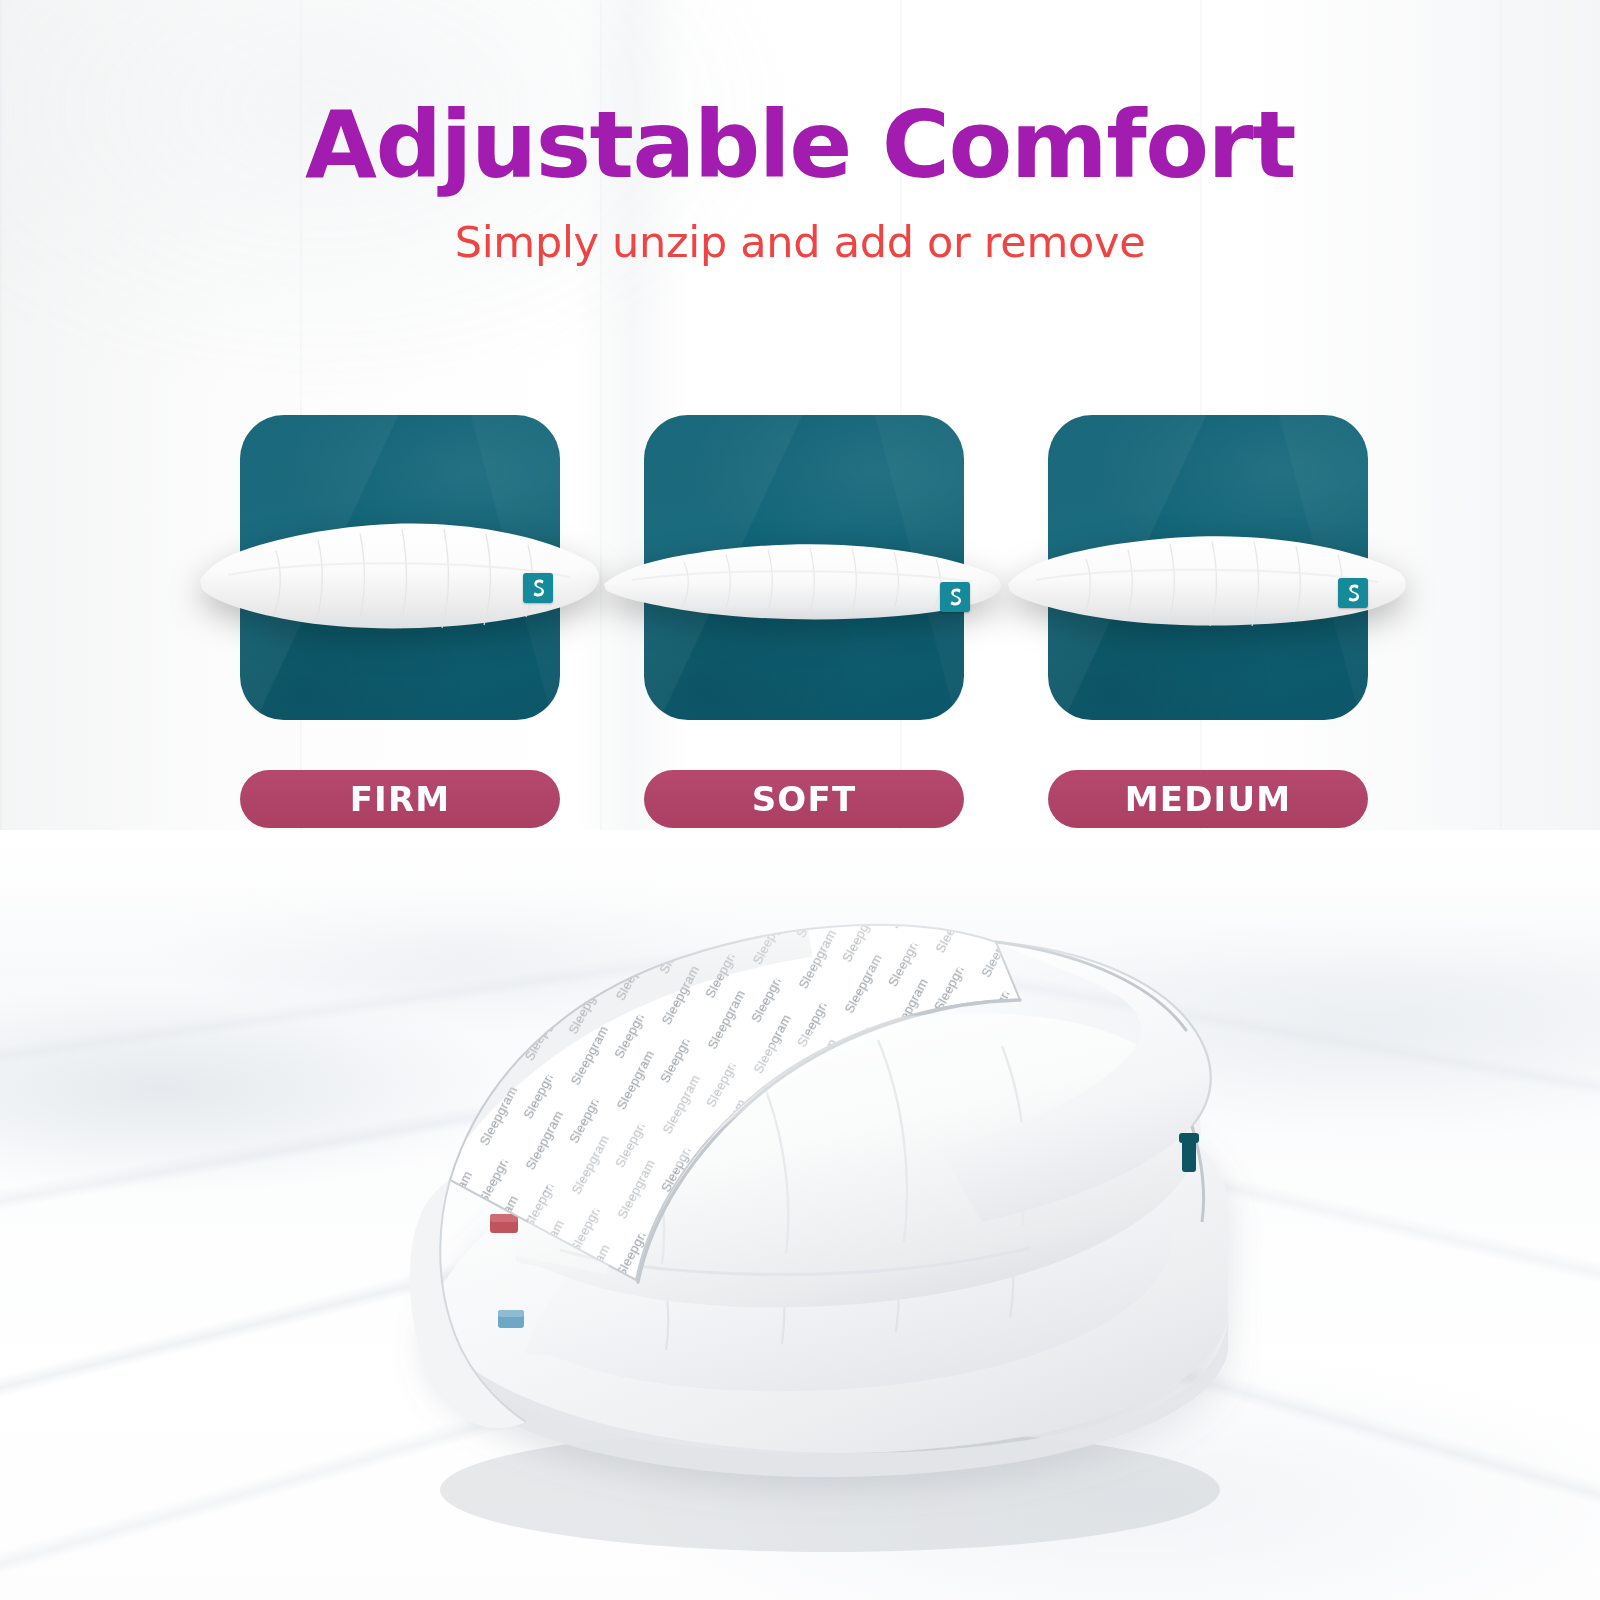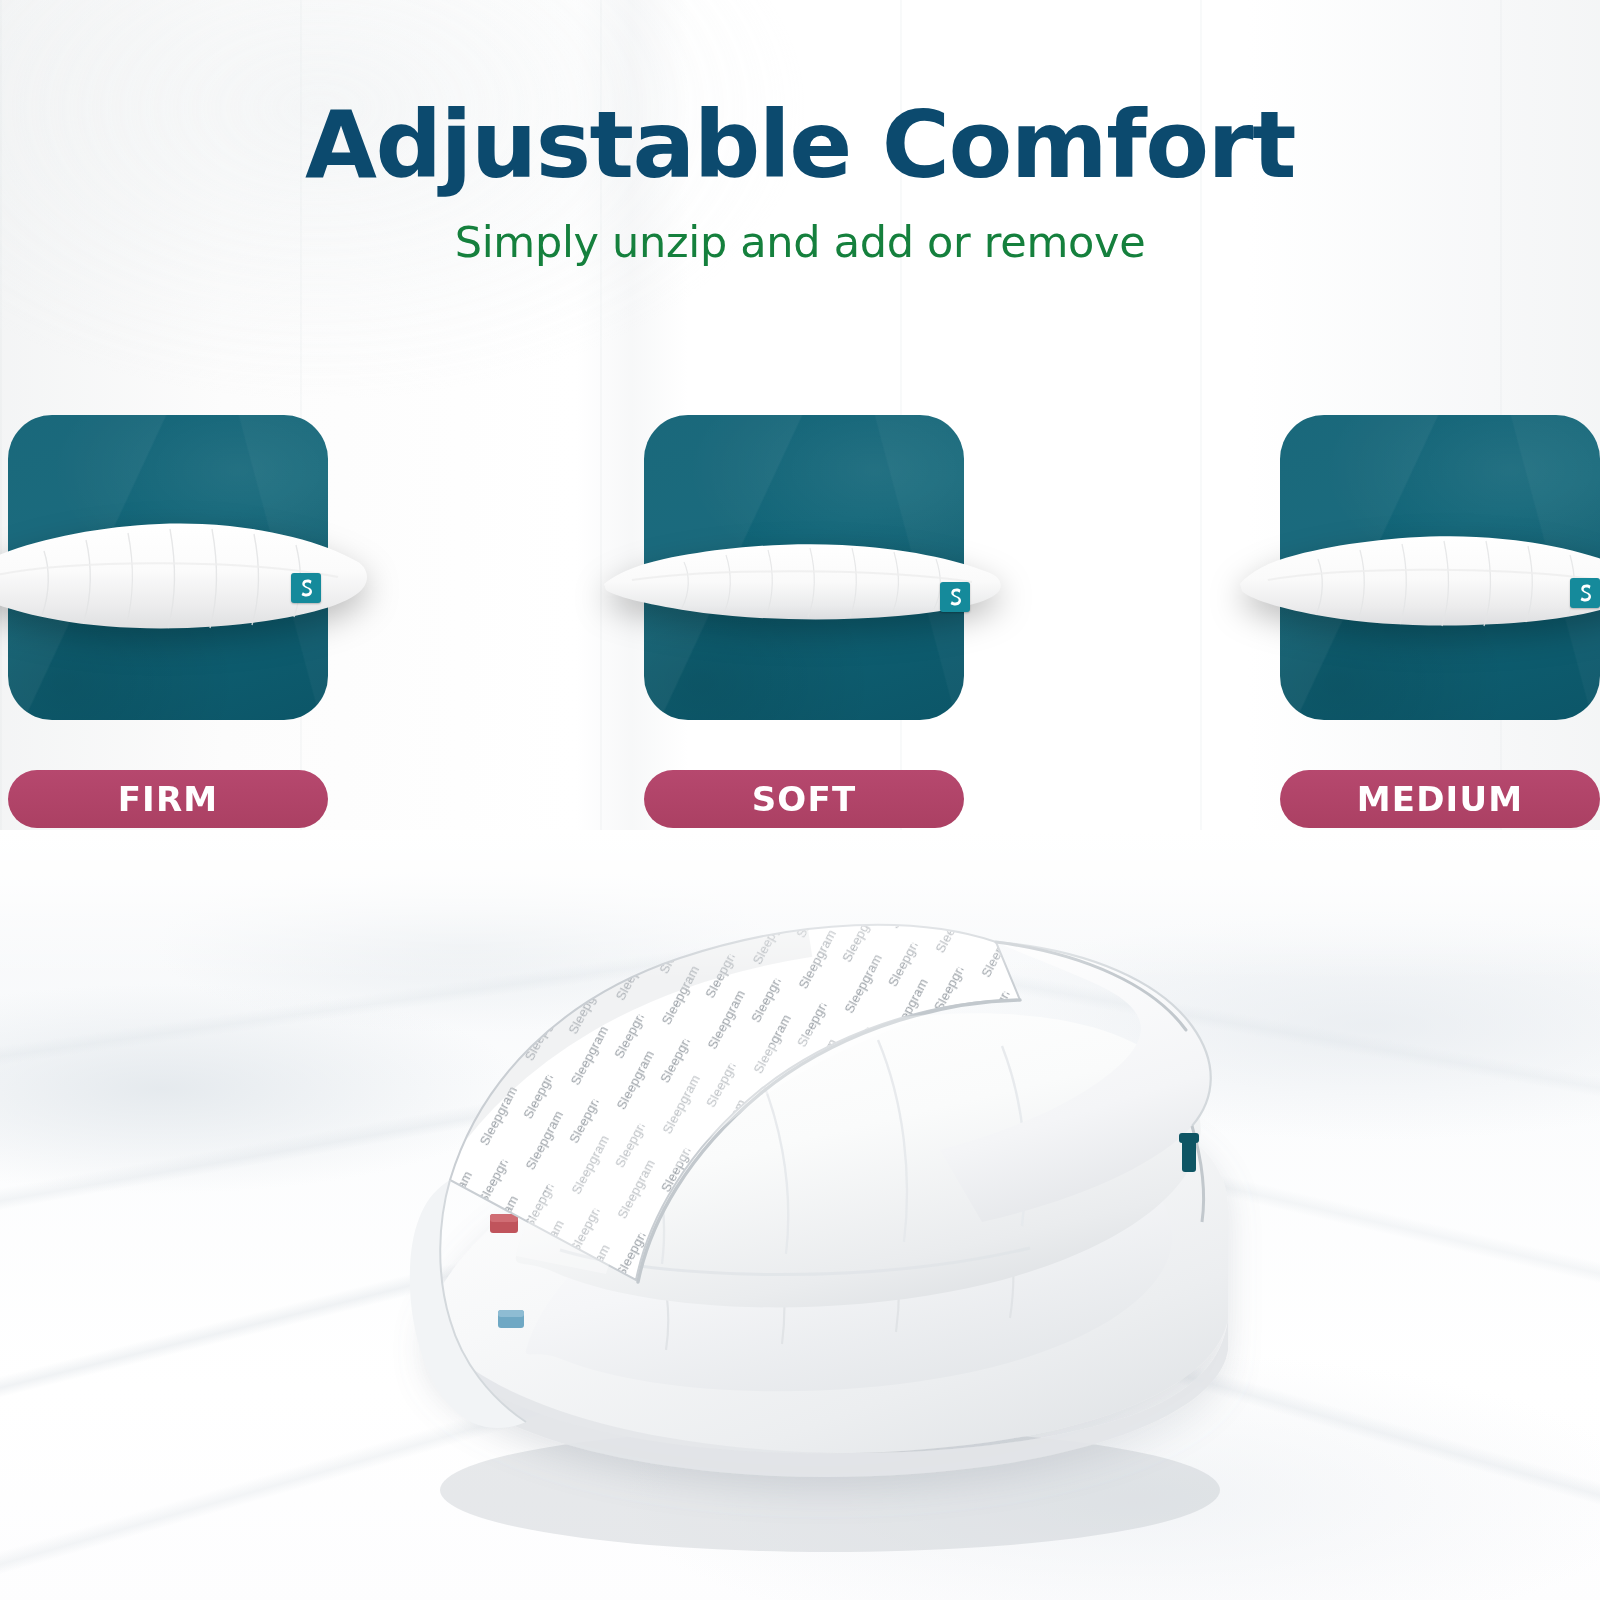--- a/index.html
+++ b/index.html
@@ -45,39 +45,39 @@
   }
 
   
   .headings { position:absolute; left:0; top:0; width:1600px; z-index:6; text-align:center; }
   .title {
     margin-top:98px;
     font-size:93px;
     line-height:1.02;
     font-weight:700;
     letter-spacing:-1.5px;
-    color:#0c4a6e;
+    color:#a21caf;
     font-family:"DejaVu Sans", sans-serif;
   }
   .subtitle {
     margin-top:22px;
     font-size:43px;
     line-height:1.3;
     font-weight:400;
-    color:#15803d;
+    color:#ef4444;
     letter-spacing:-0.3px;
     font-family:"DejaVu Sans", sans-serif;
   }
 
   
   .cards {
     position:absolute;
     left:0; top:415px; width:1600px;
     display:flex;
-    justify-content:space-between;
+    justify-content:center;
     gap:84px;
     z-index:5;
     padding-left:8px;
   }
   .card-col { width:320px; position:relative; }
 
   .card-tile {
     position:relative;
     width:320px; height:305px;
     border-radius:44px;

